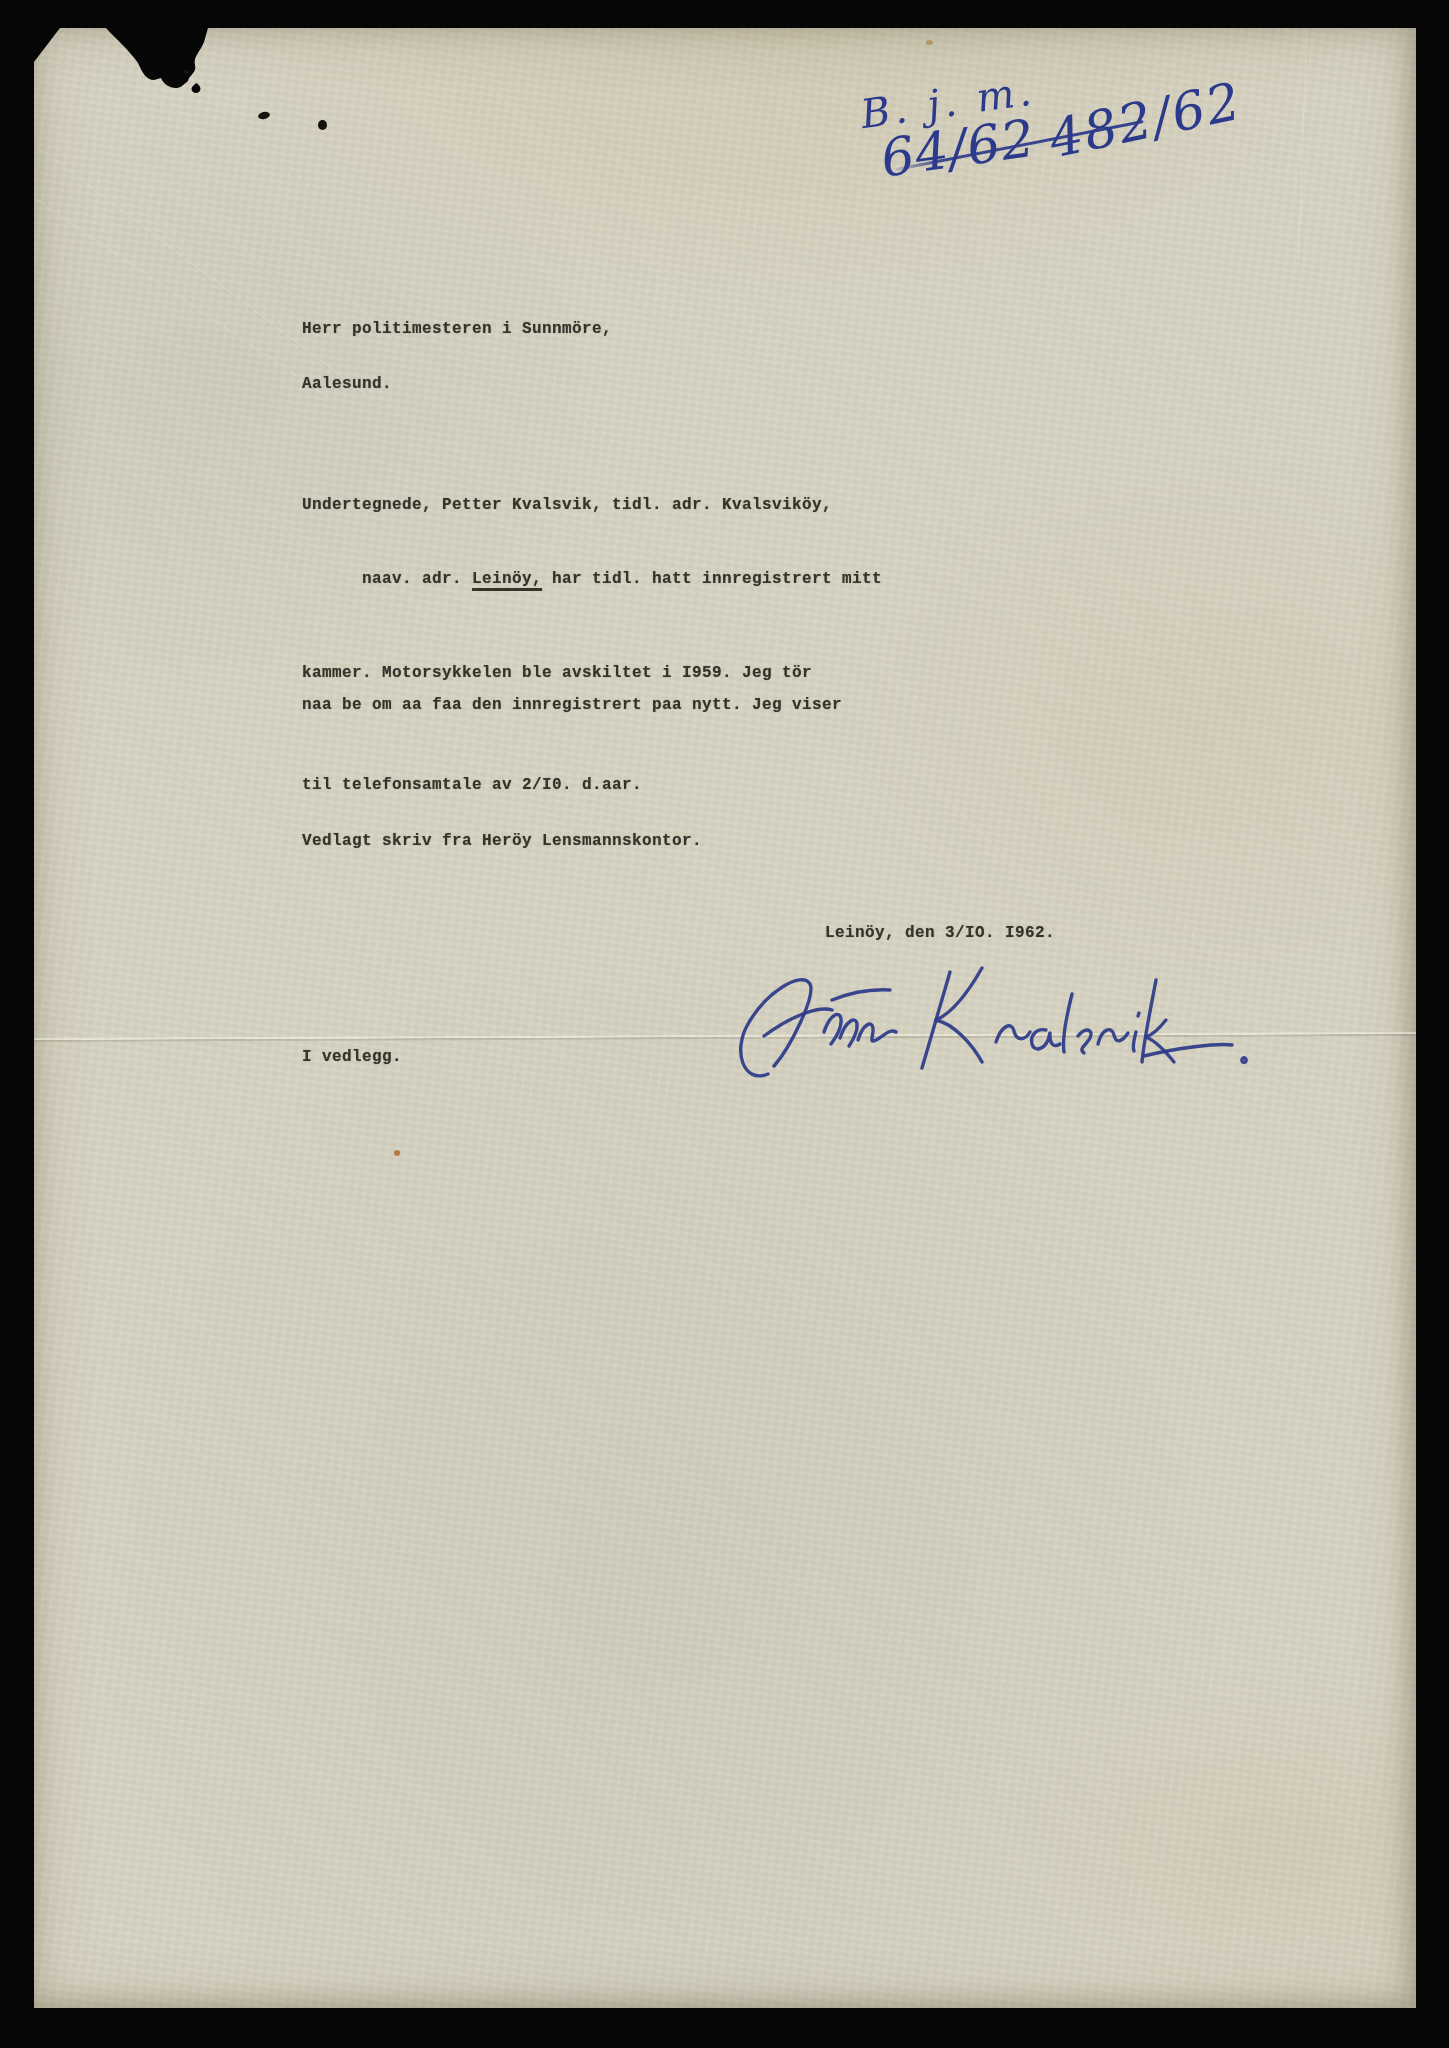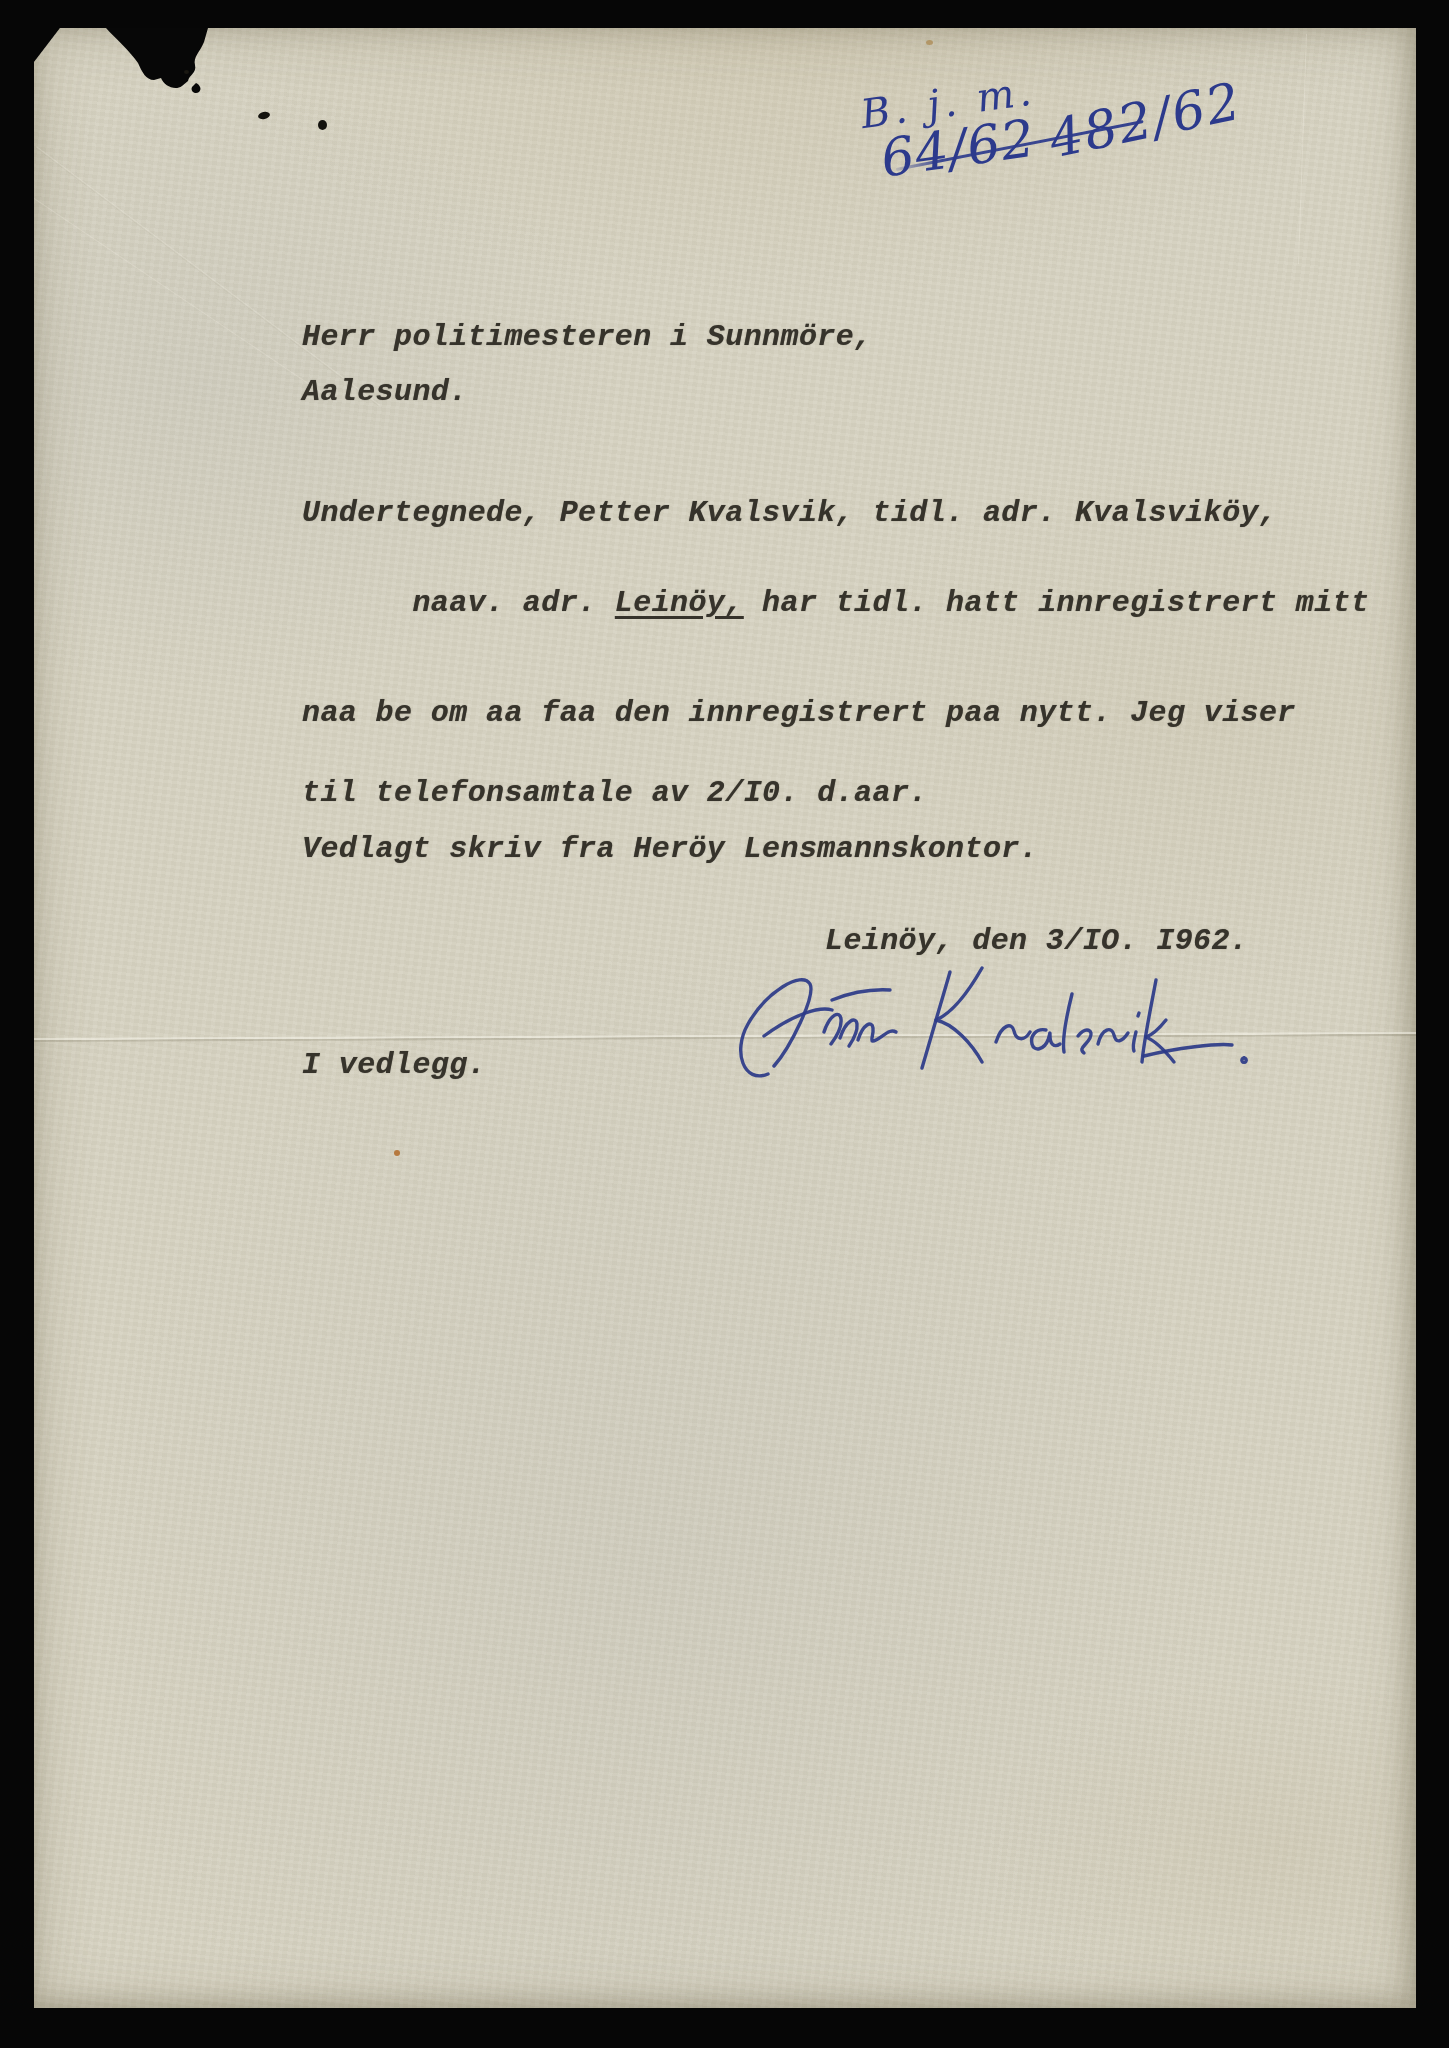--- a/index.html
+++ b/index.html
@@ -16,24 +16,23 @@
       radial-gradient(ellipse 640px 460px at 85% 35%, rgba(160,142,96,0.07), transparent 60%),
       radial-gradient(ellipse 900px 1000px at 45% 78%, rgba(104,112,130,0.06), transparent 65%),
       radial-gradient(ellipse 500px 300px at 90% 92%, rgba(150,130,85,0.08), transparent 60%),
       repeating-linear-gradient(7deg, rgba(255,255,255,0.035) 0 3px, rgba(92,90,70,0.028) 3px 7px),
       repeating-linear-gradient(97deg, rgba(255,255,255,0.03) 0 4px, rgba(84,82,62,0.025) 4px 9px);
     box-shadow: inset 0 0 55px rgba(110,100,72,0.28), inset -10px 0 22px rgba(100,94,70,0.18), inset 0 -8px 20px rgba(100,94,70,0.15);
     clip-path: polygon(0px 34px, 26px 0px, 100% 0px, 100% 100%, 0px 100%);
   }
   .typed{
     position:absolute;left:268px;white-space:pre;
-    font-family:"Liberation Mono", monospace;font-size:30px;font-weight:bold;
+    font-family:"Liberation Mono", monospace;font-size:16px;font-weight:bold;
     color:#36332b;letter-spacing:0.4px;
     text-shadow:0 0 1px rgba(48,44,36,0.55);
-    font-style:italic;
   }
   .typed .u{ text-decoration:underline; text-decoration-thickness:2.5px; text-underline-offset:5px; }
   .handwriting{
     position:absolute;font-family:"DejaVu Serif", serif;font-style:italic;
     color:#2c3a8c;white-space:pre;
   }
   .pen-line{ position:absolute;height:3px;border-radius:2px;
     background:linear-gradient(90deg, rgba(44,58,140,0.15), rgba(44,58,140,0.9) 18%, rgba(44,58,140,0.95));
     transform-origin:left center;}
   .crease{ position:absolute;transform-origin:left center;pointer-events:none;}
@@ -76,20 +75,21 @@
     <div class="pen-line" style="left:862px;top:140px;width:252px;transform:rotate(-11deg);"></div>
     <div class="handwriting" style="left:1014px;top:62px;transform:rotate(-12deg);font-size:52px;letter-spacing:2px;">482/62</div>
 
     <div class="typed" style="top:292px;">Herr politimesteren i Sunnmöre,</div>
     <div class="typed" style="top:347px;">Aalesund.</div>
 
     <div class="typed" style="top:468px;">Undertegnede, Petter Kvalsvik, tidl. adr. Kvalsviköy,</div>
     <div class="typed" style="top:524px;">
       <span>naav. adr. </span><span class="u">Leinöy,</span><span> har tidl. hatt innregistrert mitt</span>
     </div>
+    <div class="typed" style="top:636px;">kammer. Motorsykkelen ble avskiltet i I959. Jeg tör</div>
     <div class="typed" style="top:668px;">naa be om aa faa den innregistrert paa nytt. Jeg viser</div>
     <div class="typed" style="top:748px;">til telefonsamtale av 2/I0. d.aar.</div>
     <div class="typed" style="top:804px;">Vedlagt skriv fra Heröy Lensmannskontor.</div>
 
     <div class="typed" style="top:896px;left:776px;margin-left:15px;">Leinöy, den 3/IO. I962.</div>
 
     <svg id="signature-svg" style="position:absolute;left:690px;top:928px;" width="540" height="130" viewBox="0 0 540 130" title="Petter Kvalsvik.">
       <path d="M44,118 C20,128 8,96 24,68 C42,36 78,14 86,28 C92,40 66,92 50,110"></path>
       <path d="M40,80 C70,58 96,50 108,54"></path>
       <path d="M100,76 C106,58 116,54 117,63 C118,72 110,84 107,88"></path>

